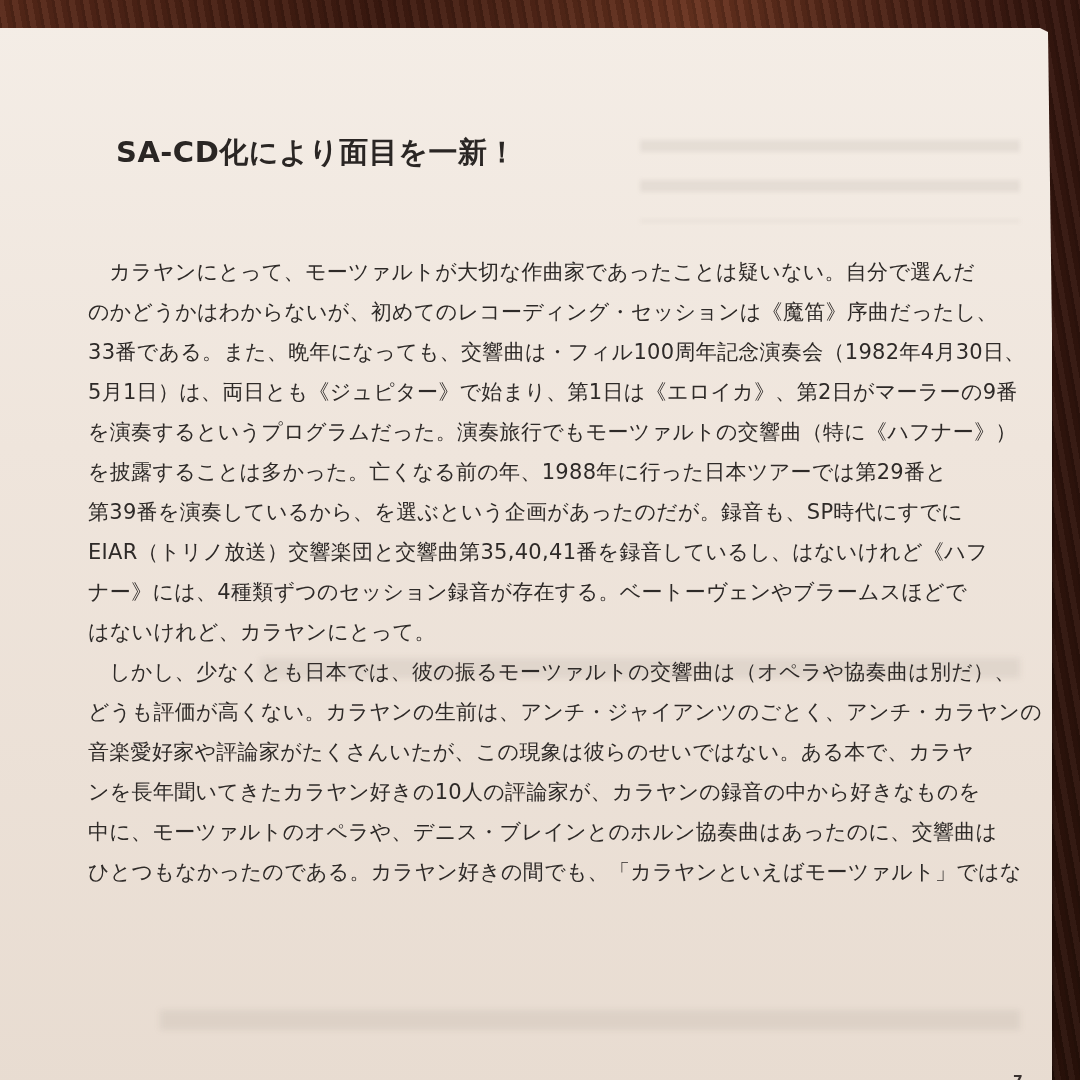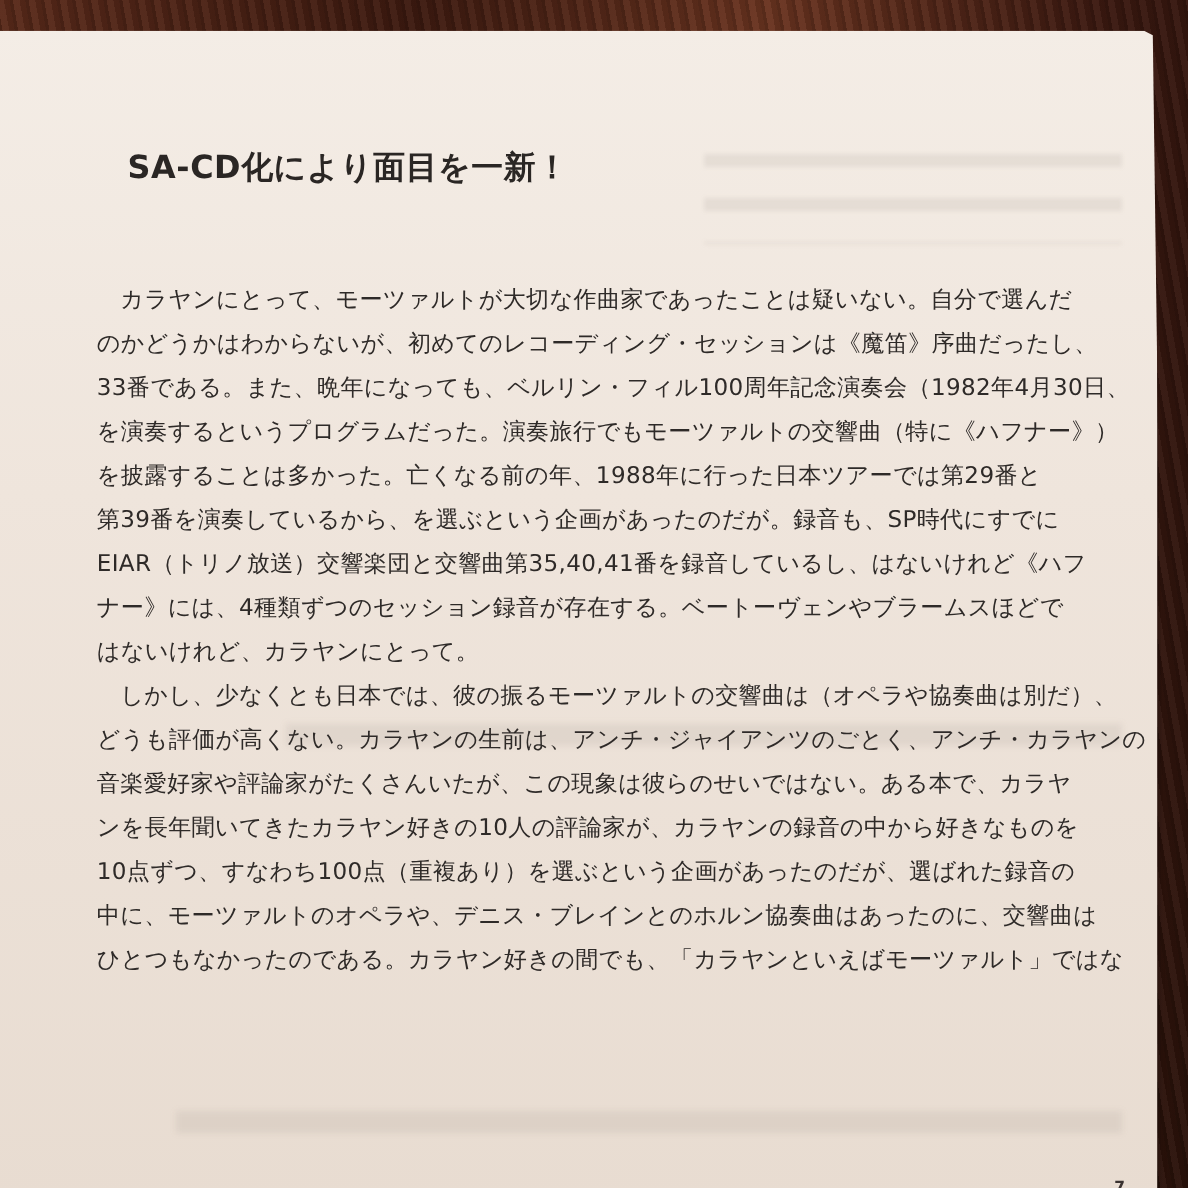--- a/index.html
+++ b/index.html
@@ -61,30 +61,30 @@
   <div class="bleed2"></div>
   <div class="bleed3"></div>
 
   <div class="title">
     <div>SA-CD化により面目を一新！</div>
   </div>
 
   <div class="body">
     <div class="line">　カラヤンにとって、モーツァルトが大切な作曲家であったことは疑いない。自分で選んだ</div>
     <div class="line">のかどうかはわからないが、初めてのレコーディング・セッションは《魔笛》序曲だったし、</div>
-    <div class="line">33番である。また、晩年になっても、ベルリン・フィル100周年記念演奏会（1982年4月30日、</div>
+    <div class="line">33番である。また、晩年になっても、交響曲は・フィル100周年記念演奏会（1982年4月30日、</div>
+    <div class="line">5月1日）は、両日とも《ジュピター》で始まり、第1日は《エロイカ》、第2日がマーラーの9番</div>
     <div class="line">を演奏するというプログラムだった。演奏旅行でもモーツァルトの交響曲（特に《ハフナー》）</div>
     <div class="line">を披露することは多かった。亡くなる前の年、1988年に行った日本ツアーでは第29番と</div>
     <div class="line">第39番を演奏しているから、を選ぶという企画があったのだが。録音も、SP時代にすでに</div>
     <div class="line">EIAR（トリノ放送）交響楽団と交響曲第35,40,41番を録音しているし、はないけれど《ハフ</div>
     <div class="line">ナー》には、4種類ずつのセッション録音が存在する。ベートーヴェンやブラームスほどで</div>
     <div class="line">はないけれど、カラヤンにとって。</div>
     <div class="line">　しかし、少なくとも日本では、彼の振るモーツァルトの交響曲は（オペラや協奏曲は別だ）、</div>
     <div class="line">どうも評価が高くない。カラヤンの生前は、アンチ・ジャイアンツのごとく、アンチ・カラヤンの</div>
     <div class="line">音楽愛好家や評論家がたくさんいたが、この現象は彼らのせいではない。ある本で、カラヤ</div>
     <div class="line">ンを長年聞いてきたカラヤン好きの10人の評論家が、カラヤンの録音の中から好きなものを</div>
-    <div class="line">10点ずつ、すなわち100点（重複あり）を選ぶという企画があったのだが、選ばれた録音の</div>
     <div class="line">中に、モーツァルトのオペラや、デニス・ブレインとのホルン協奏曲はあったのに、交響曲は</div>
     <div class="line">ひとつもなかったのである。カラヤン好きの間でも、「カラヤンといえばモーツァルト」ではな</div>
   </div>
 
   <div class="page-number">7</div>
 </div>
 
 </body></html>

